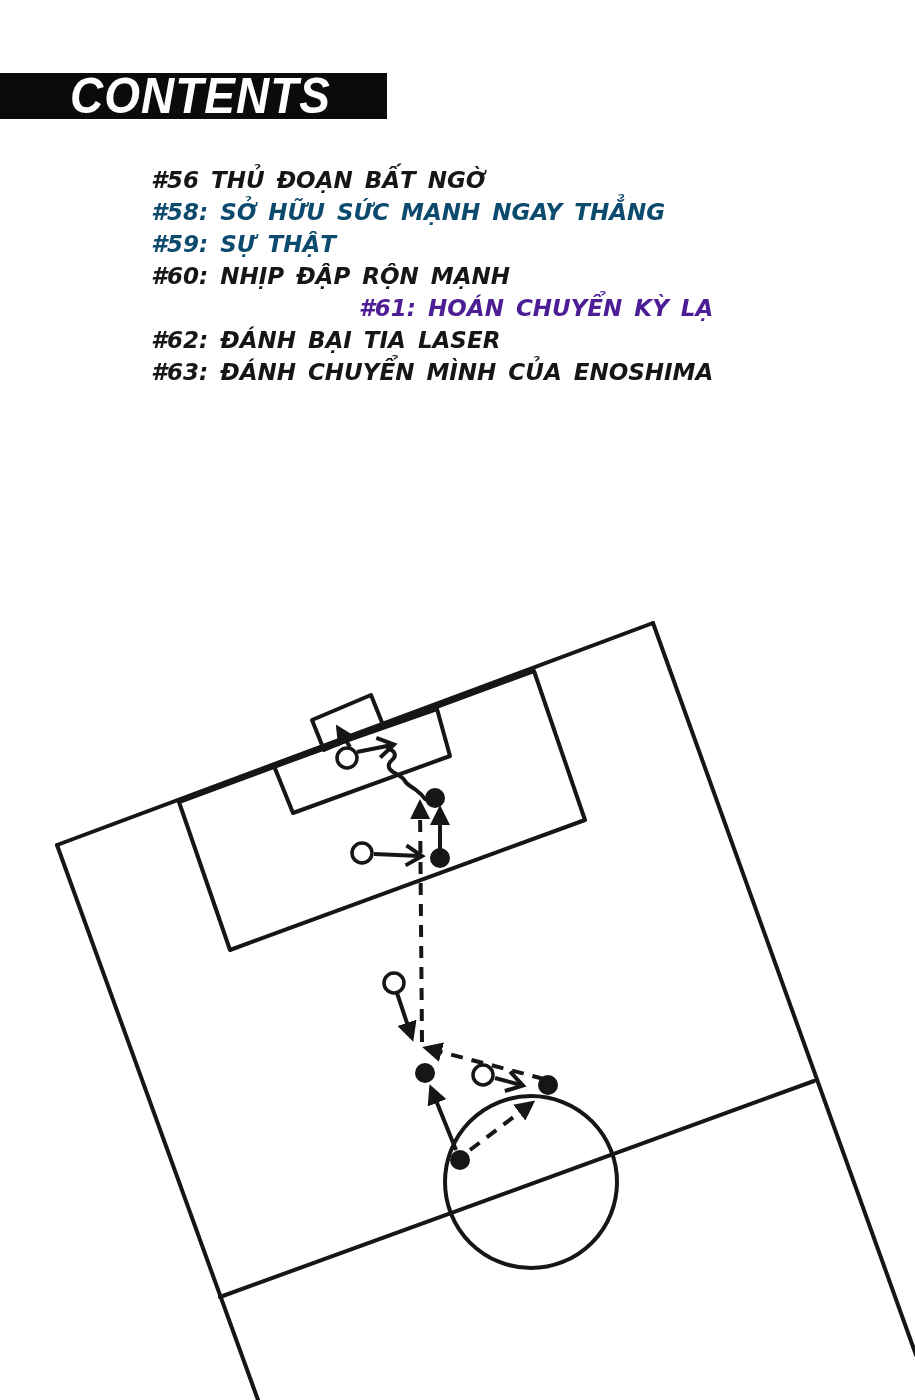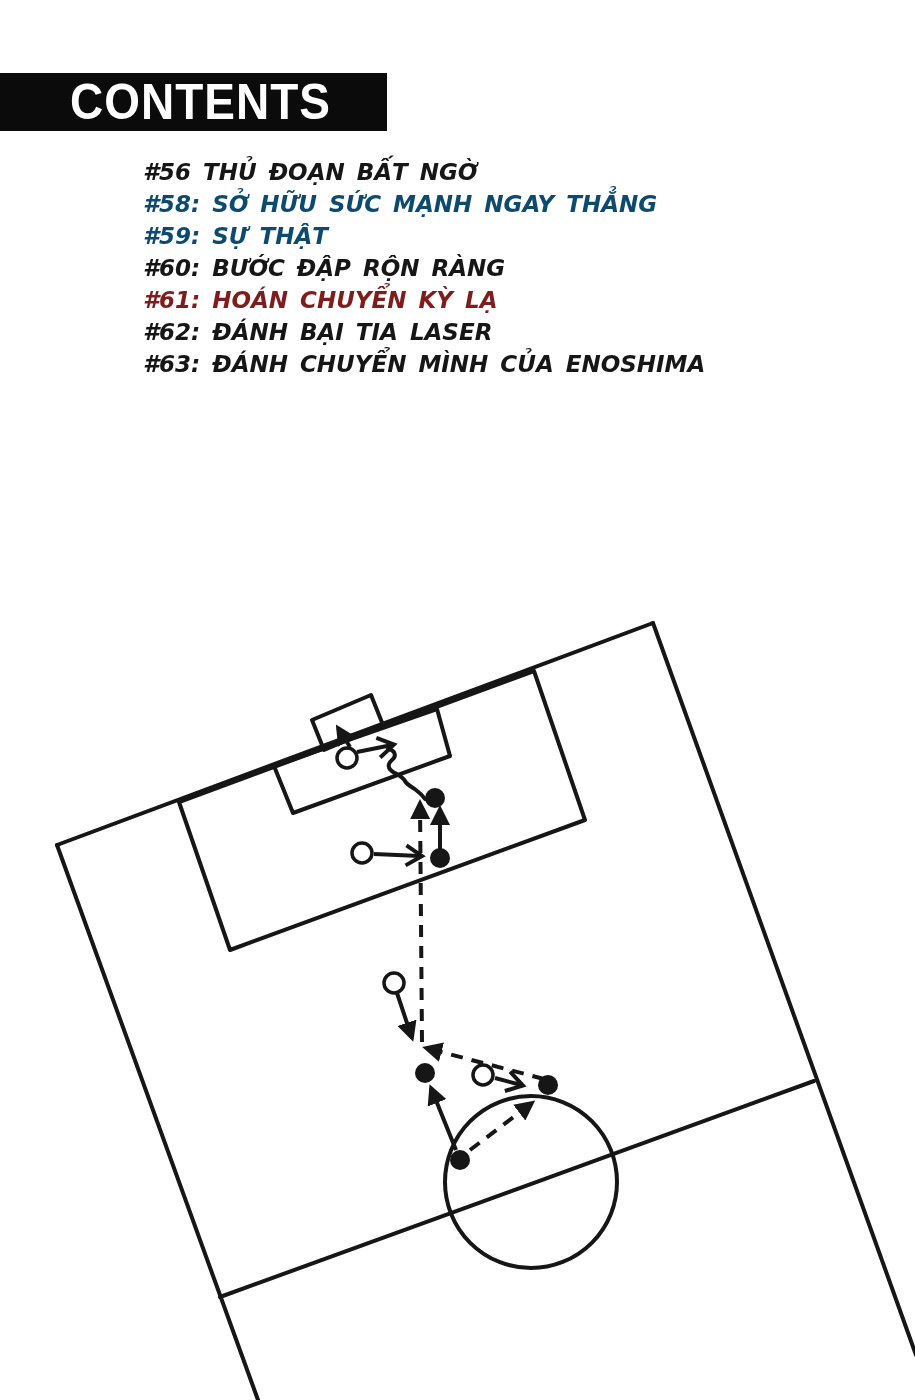--- a/index.html
+++ b/index.html
@@ -1,30 +1,30 @@
 <!DOCTYPE html>
 <html><head>
 <meta charset="utf-8">
 <style>
   html,body{margin:0;padding:0;}
   body{
     width:915px;height:1400px;position:relative;overflow:hidden;
     background:#ffffff;font-family:"DejaVu Sans",sans-serif;
   }
   .header-bar{
-    position:absolute;left:0;top:73px;width:387px;height:58px;
-    display:flex;align-items:center;
+    position:absolute;left:0;top:73px;width:387px;height:46px;
+    display:flex;align-items:center;font-style:italic;
   }
   .header-title{
     font-family:"Liberation Sans",sans-serif;font-weight:700;
     font-size:46px;letter-spacing:1px;margin-left:70px;
     transform:scaleY(1.08);transform-origin:center;
   }
   .toc{
-    position:absolute;left:143px;top:156px;margin:0;padding:0;list-style:none;
+    position:absolute;left:143px;top:156px;margin:8px;padding:0;list-style:none;
   }
   .toc li{
     font-family:"DejaVu Sans",sans-serif;font-weight:700;font-style:italic;
     font-size:23px;line-height:32px;letter-spacing:0px;word-spacing:4px;
     white-space:nowrap;
   }
   svg.pitch{position:absolute;left:0;top:0;width:915px;height:1400px;}
   .fl{fill:none;stroke-width:4;stroke-linecap:round;stroke-linejoin:round;}
   .arrow{fill:none;stroke-width:4;stroke-linecap:butt;}
   .dashed{stroke-dasharray:12 9;}
@@ -36,22 +36,22 @@
 <body style="background: rgb(255, 255, 255);">
 
 <div class="header-bar" style="background: rgb(11, 11, 11);">
   <span class="header-title" style="color: rgb(255, 255, 255);">CONTENTS</span>
 </div>
 
 <ul class="toc" id="toc">
     <li style="color: rgb(22, 22, 22);">#56 THỦ ĐOẠN BẤT NGỜ</li>
     <li style="color: #0c4a6e;">#58: SỞ HỮU SỨC MẠNH NGAY THẲNG</li>
     <li style="color: #0c4a6e;">#59: SỰ THẬT</li>
-    <li style="color: rgb(22, 22, 22);">#60: BƯỚC ĐẬP RỘN RÀNG</li>
-    <li style="color: #7f1d1d;">#61: HOÁN CHUYỂN KỲ LẠ</li>
+    <li style="color: rgb(22, 22, 22);">#60: NHỊP ĐẬP RỘN MẠNH</li>
+    <li style="color: #4c1d95; text-align: right;">#61: HOÁN CHUYỂN KỲ LẠ</li>
     <li style="color: rgb(22, 22, 22);">#62: ĐÁNH BẠI TIA LASER</li>
     <li style="color: rgb(22, 22, 22);">#63: ĐÁNH CHUYỂN MÌNH CỦA ENOSHIMA</li>
   </ul>
 
 <svg class="pitch" viewBox="0 0 915 1400" xmlns="http://www.w3.org/2000/svg">
   <defs>
     <marker id="headFill" viewBox="0 0 10 10" refX="8" refY="5" markerWidth="5" markerHeight="5" orient="auto-start-reverse">
       <path d="M0 0 L10 5 L0 10 z" fill="#161616"></path>
     </marker>
     <marker id="headOpen" viewBox="0 0 12 12" refX="9" refY="6" markerWidth="6" markerHeight="6" orient="auto">

